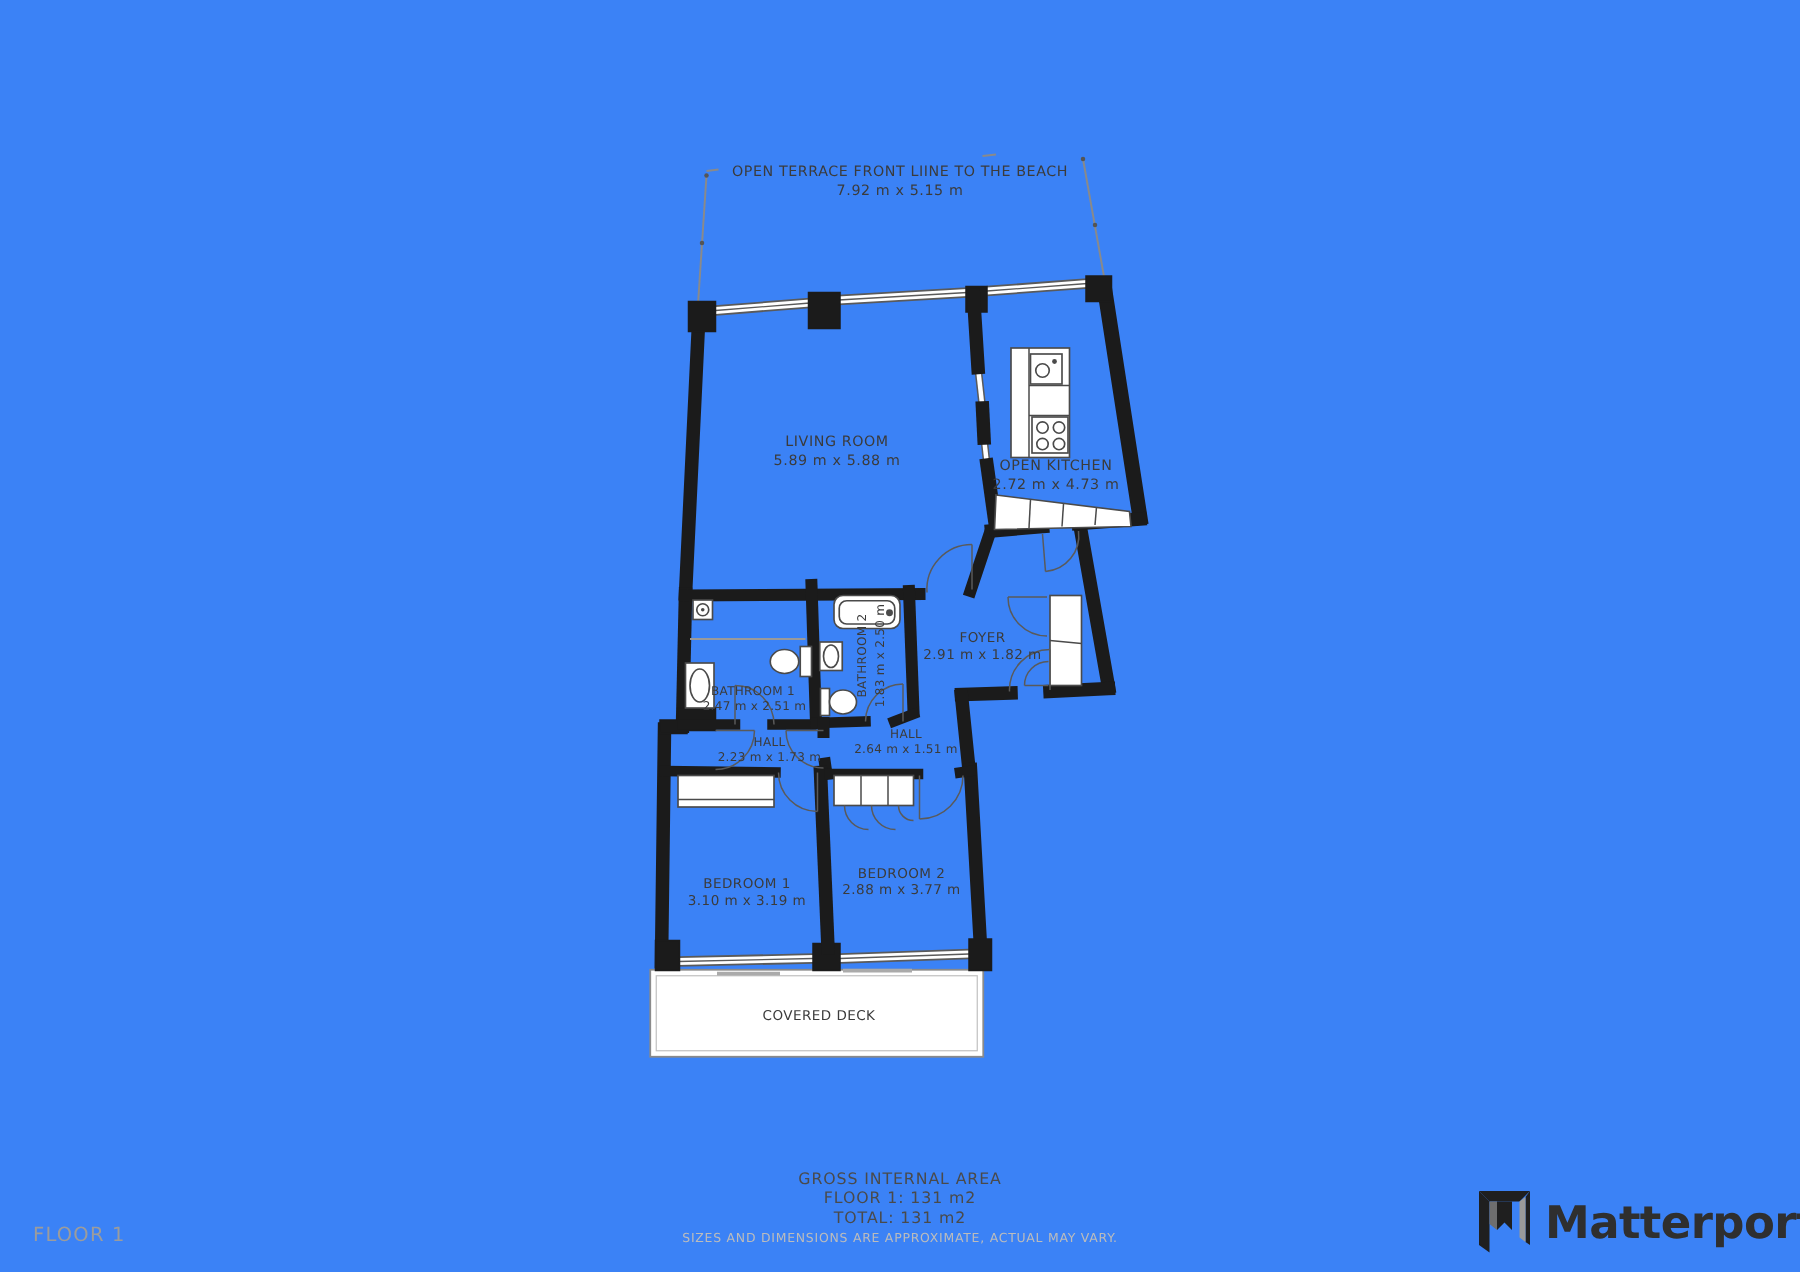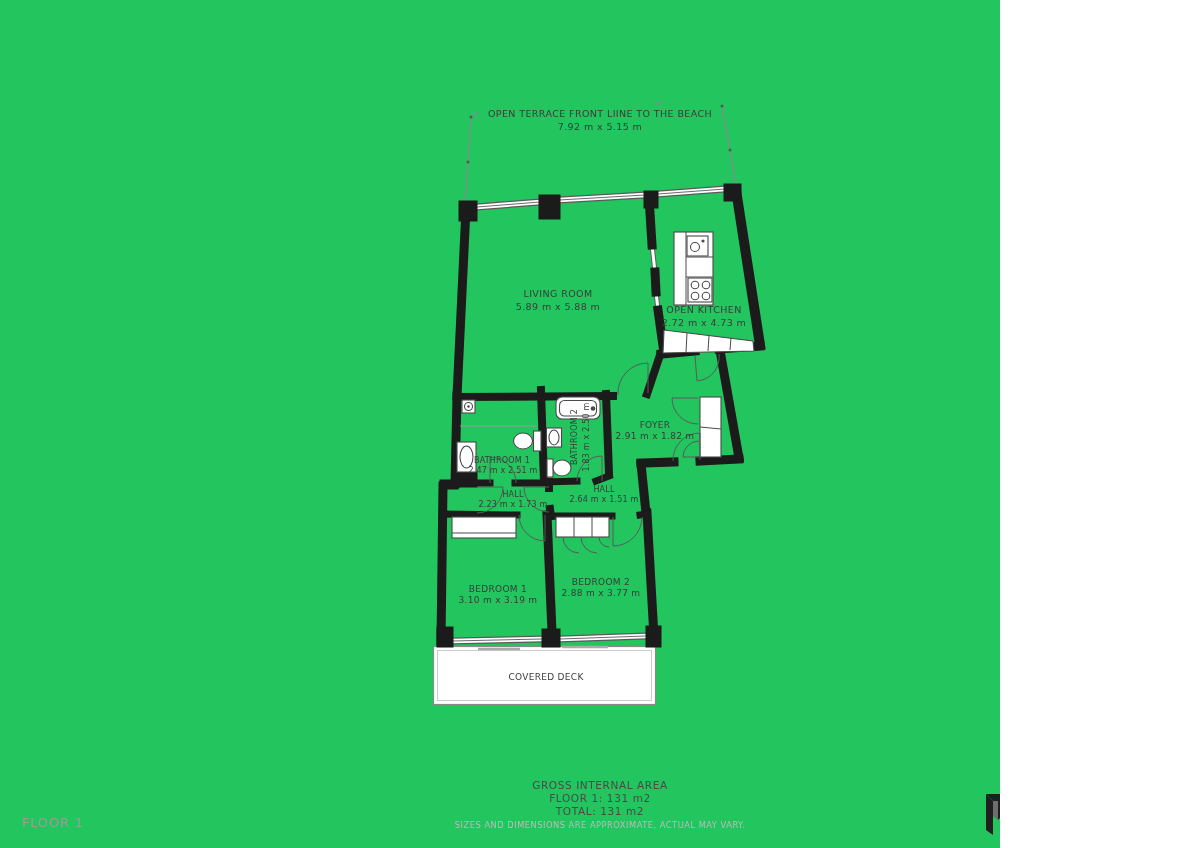--- a/index.html
+++ b/index.html
@@ -1,16 +1,16 @@
 <!DOCTYPE html>
 <html><head>
 <meta charset="utf-8">
 <style>
   html,body{margin:0;padding:0;background:#ffffff;}
-  .canvas{position:relative;width:1000px;height:848px;background:#22c55e;overflow:hidden;}
+  .canvas{position:relative;width:1200px;height:848px;background:#3b82f6;overflow:hidden;}
   svg{position:absolute;left:0;top:0;}
   text{font-family:"DejaVu Sans",sans-serif;fill:#3b3b3b;}
   .t-room{font-size:9.5px;letter-spacing:.4px;}
   .t-mid{font-size:9px;letter-spacing:.3px;}
   .t-small{font-size:8px;letter-spacing:.2px;}
   .t-footer{font-size:10.5px;letter-spacing:.6px;fill:#4a4a4a;}
   .t-disc{font-size:8.3px;letter-spacing:.5px;fill:#bcbcbc;}
   .t-floor{font-size:13px;letter-spacing:.8px;fill:#9c9c9c;}
   .t-brand{font-size:30px;font-weight:700;letter-spacing:-.4px;fill:#2f2f2f;}
   .wall{stroke:#1b1b1b;stroke-linecap:square;}

